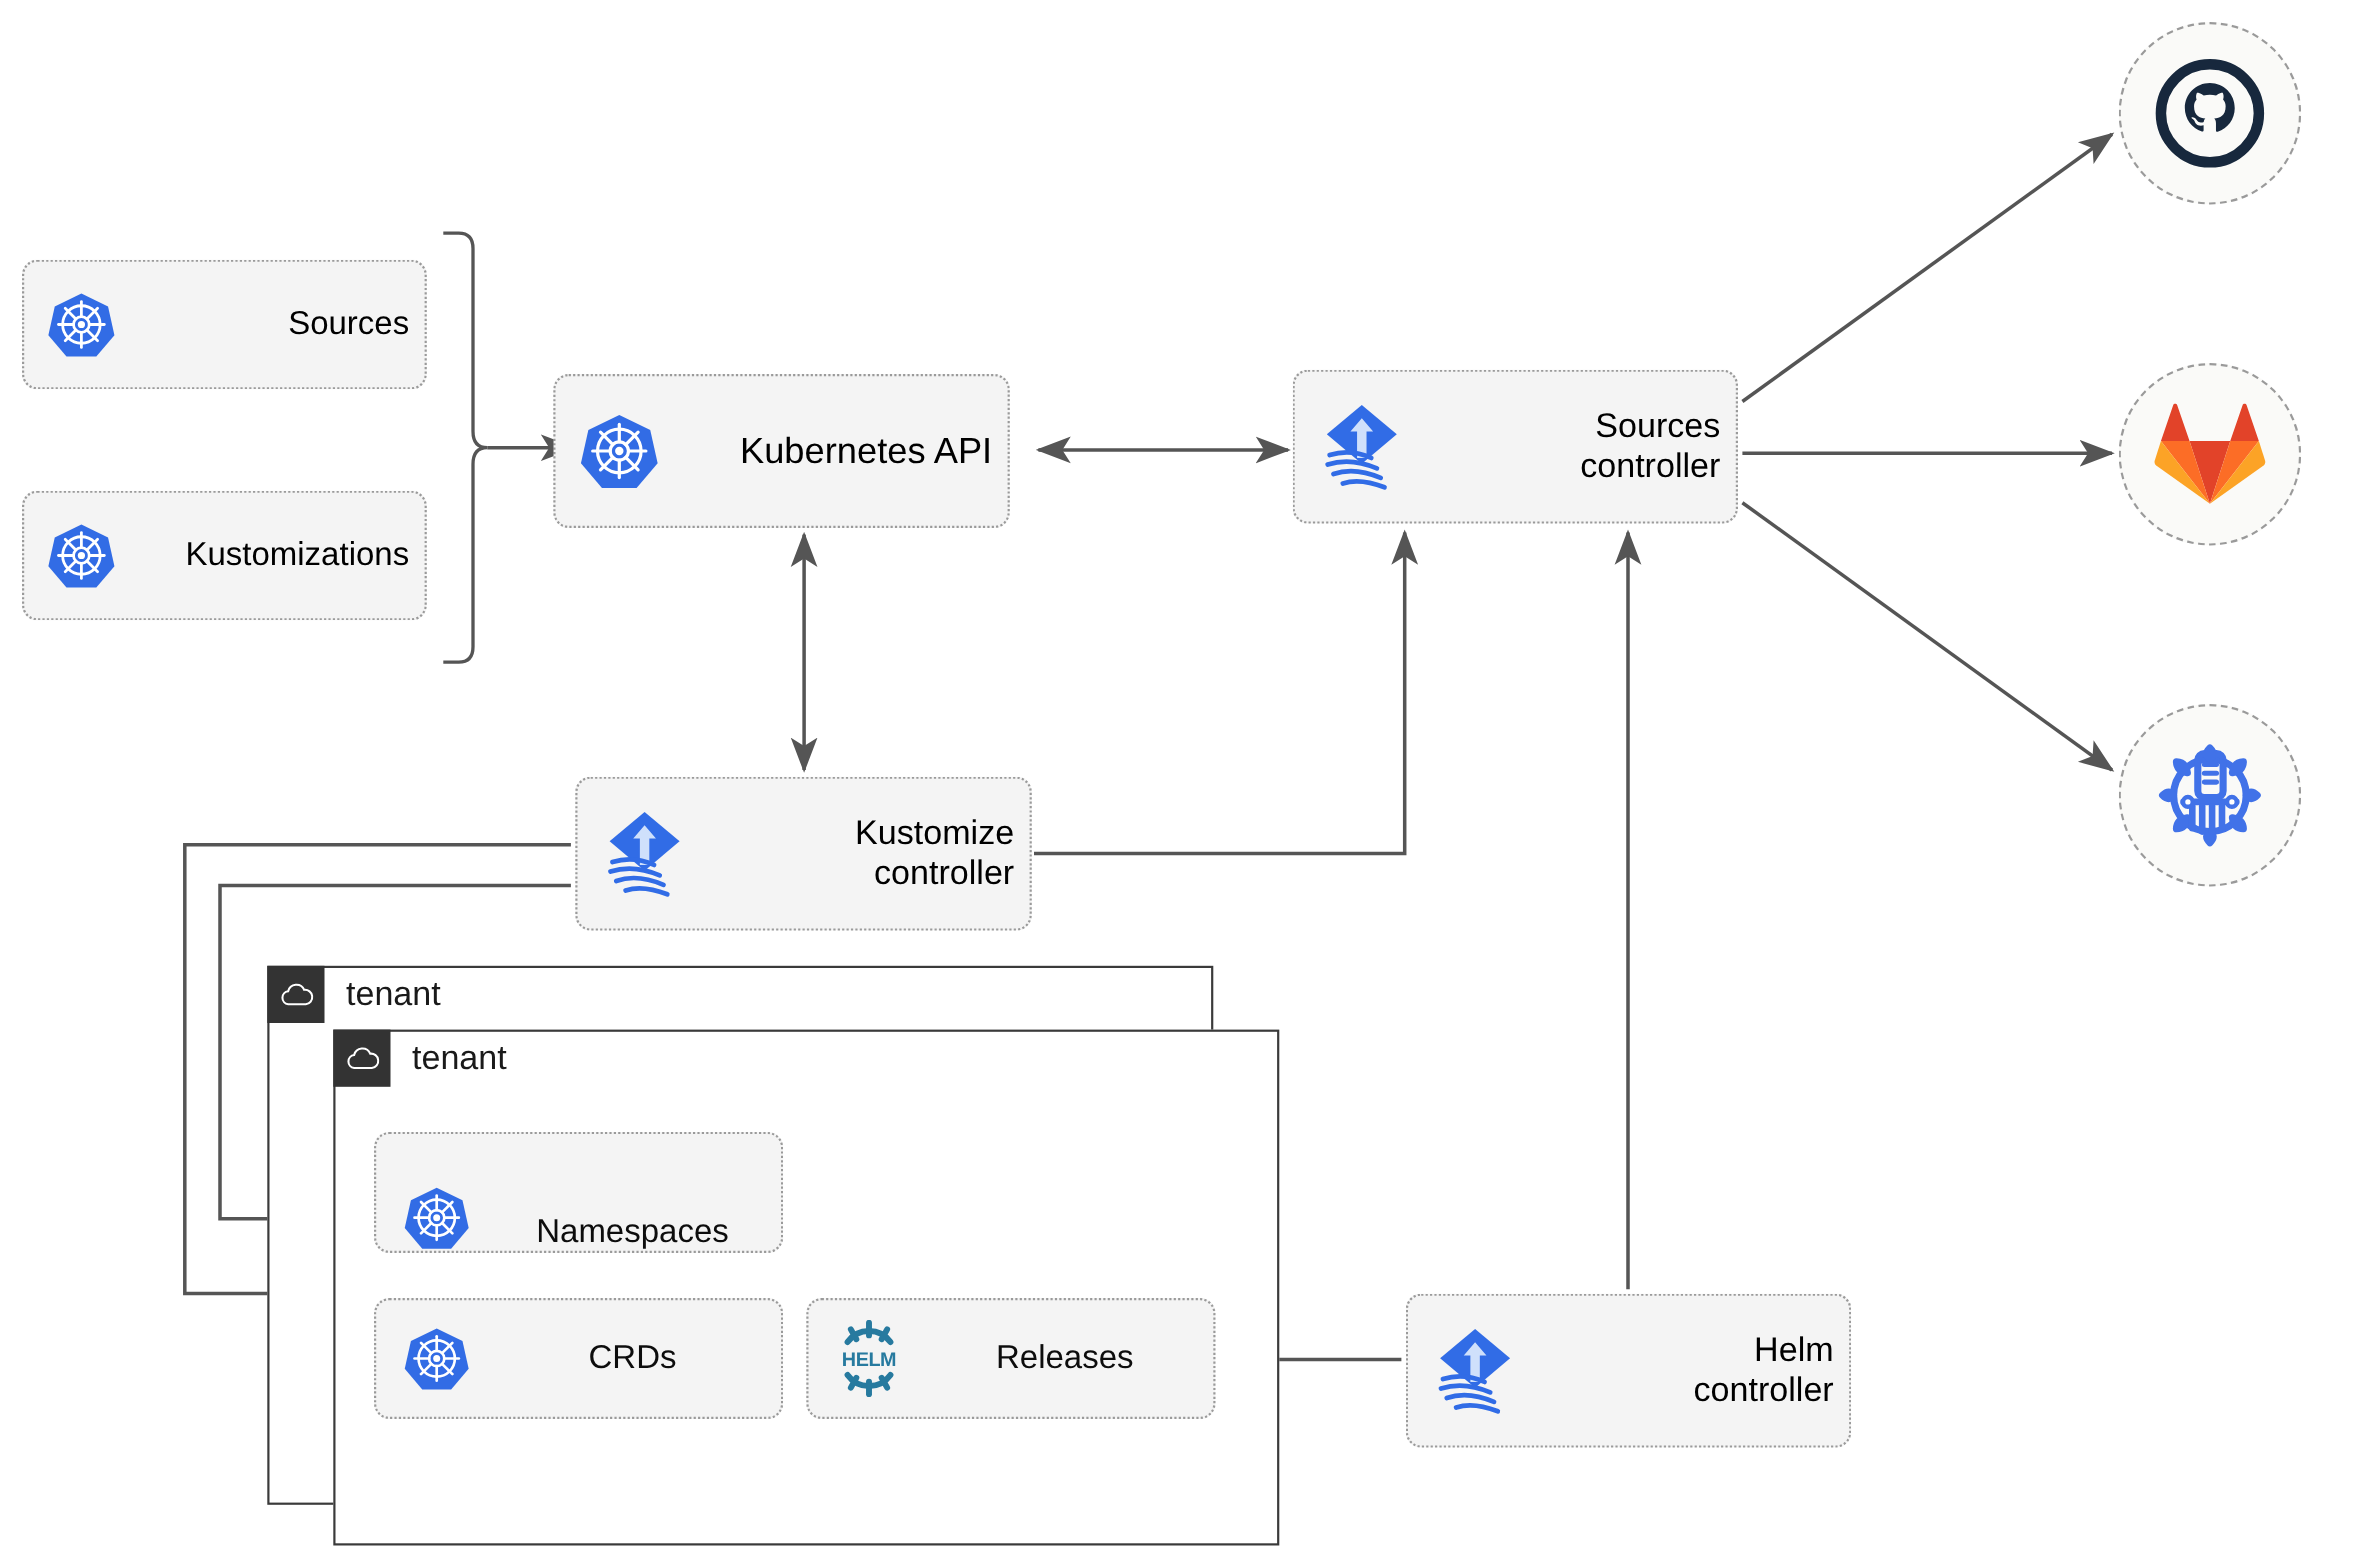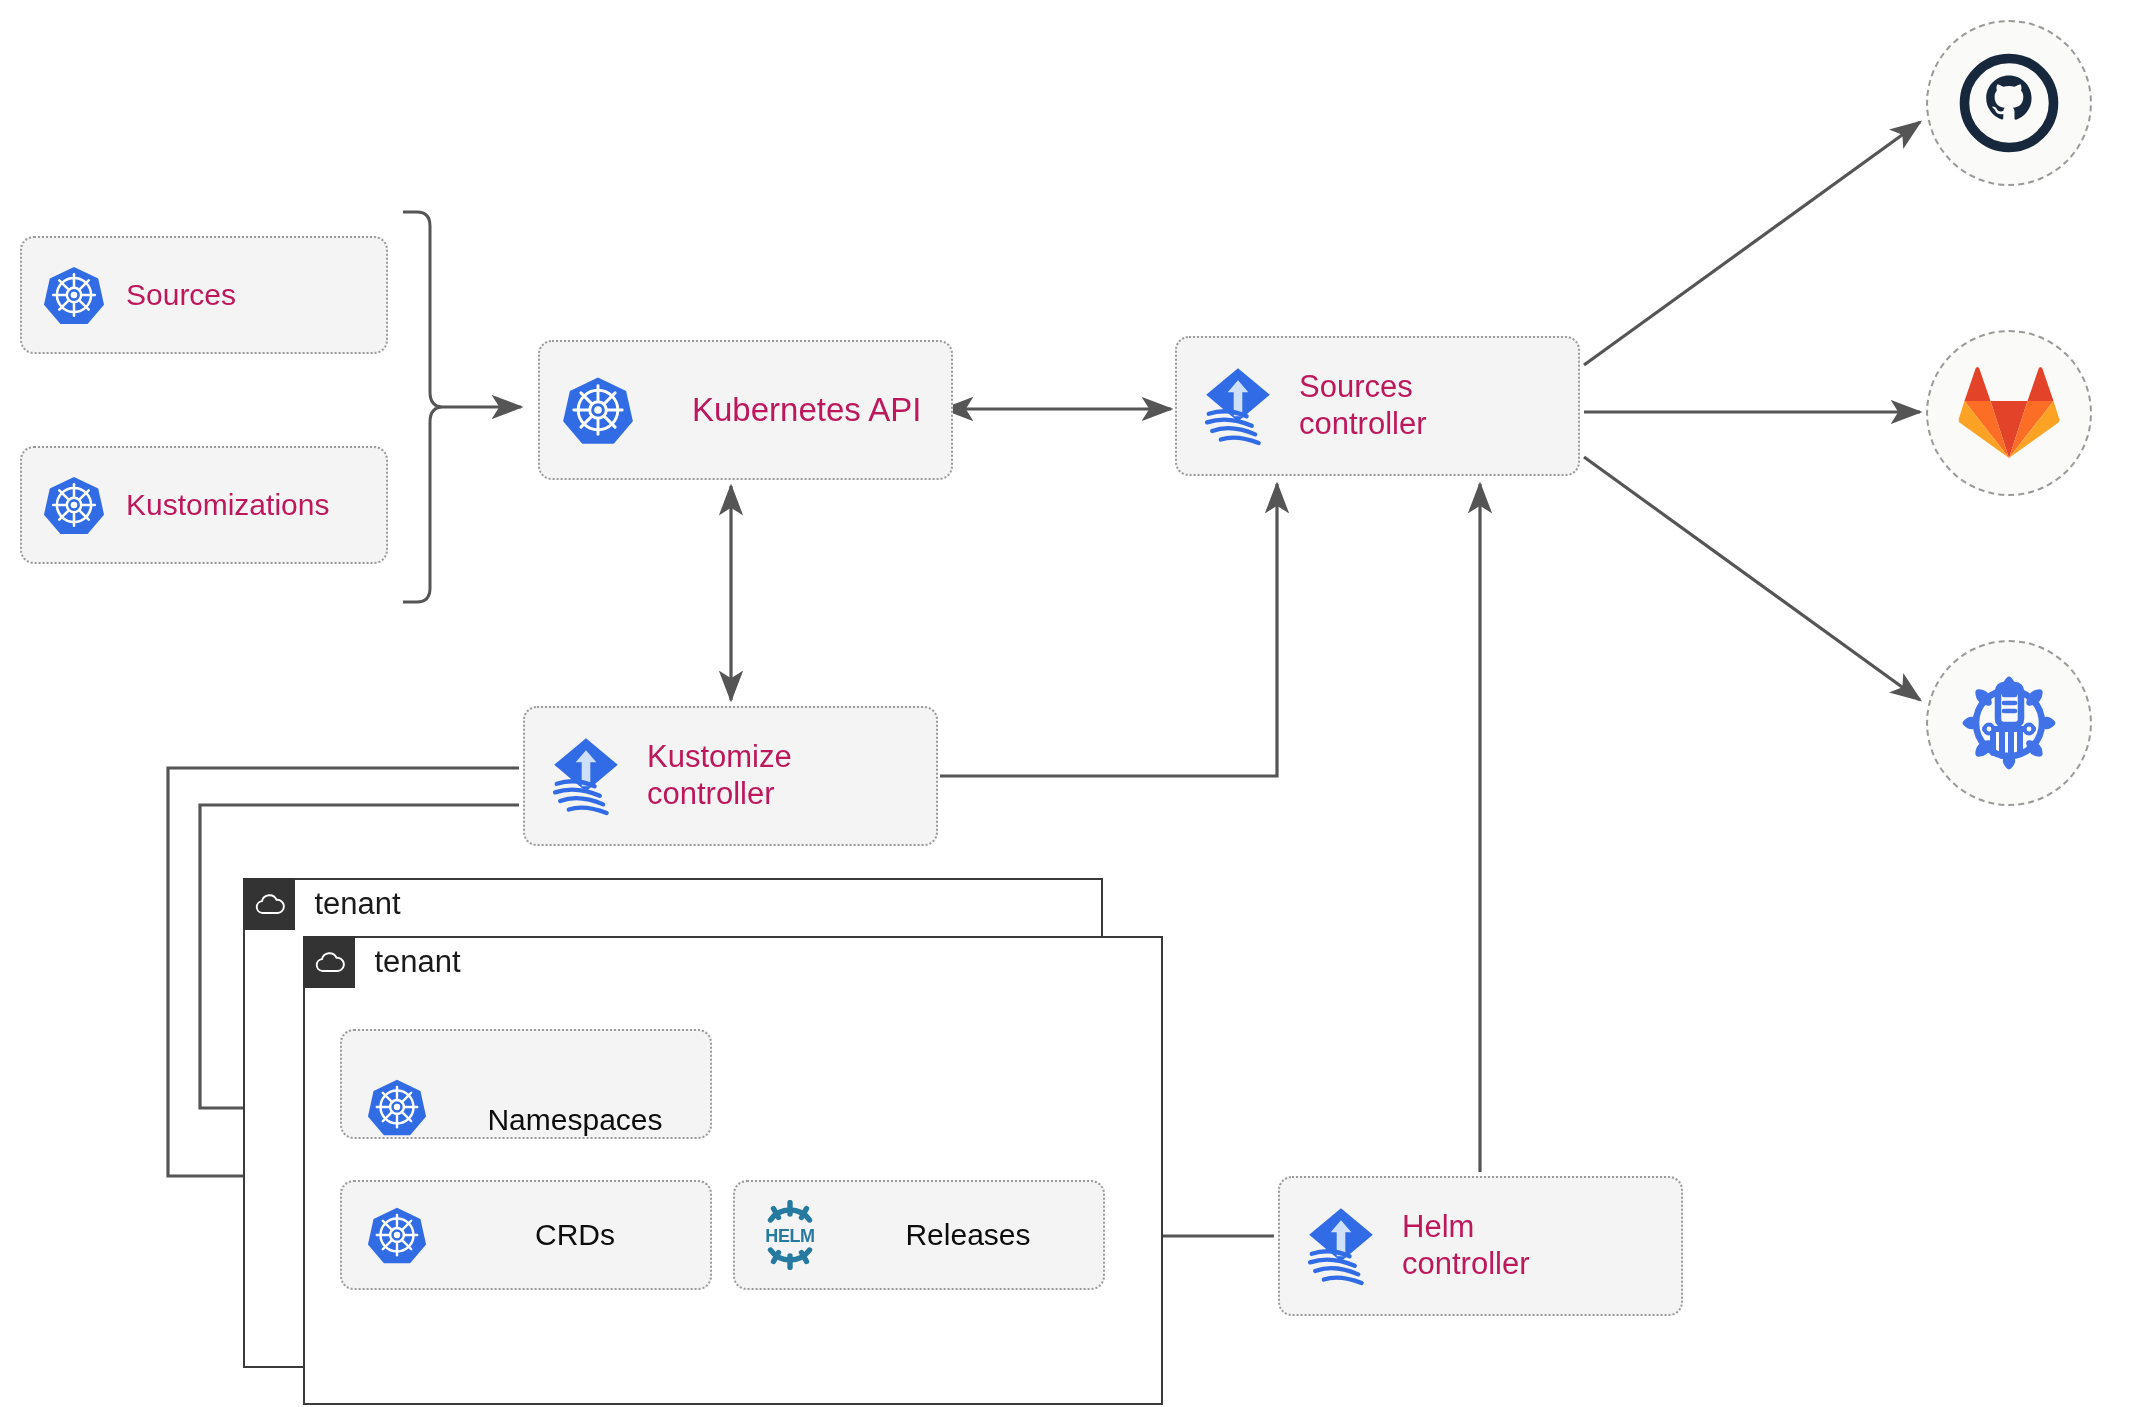--- a/index.html
+++ b/index.html
@@ -39,31 +39,31 @@
     z-index: 10;
   }
   .node .ico {
     flex: 0 0 auto;
     display: flex;
     align-items: center;
     justify-content: center;
   }
   .node .lbl {
     flex: 1 1 auto;
-    text-align: left;
-    color: #be185d;
+    text-align: right;
+    color: #000000;
     line-height: 1.18;
     white-space: pre-line;
     padding-right: 14px;
   }
 
   
   #n-sources      { left: 20px;   top: 236px;  width: 368px; height: 118px; }
   #n-kustomizations{ left: 20px;  top: 446px;  width: 368px; height: 118px; }
-  #n-k8sapi       { left: 538px;  top: 340px;  width: 415px; height: 140px; gap: 36px; }
+  #n-k8sapi       { left: 503px;  top: 340px;  width: 415px; height: 140px; gap: 36px; }
   #n-sourcectl    { left: 1175px; top: 336px;  width: 405px; height: 140px; }
   #n-kustomizectl { left: 523px;  top: 706px;  width: 415px; height: 140px; }
   #n-helmctl      { left: 1278px; top: 1176px; width: 405px; height: 140px; }
 
   #n-sources .lbl, #n-kustomizations .lbl { font-size: 30px; }
   #n-k8sapi .lbl  { font-size: 33px; }
   #n-sourcectl .lbl, #n-kustomizectl .lbl, #n-helmctl .lbl { font-size: 31px; }
 
   #n-sources .ico, #n-kustomizations .ico { width: 104px; }
   #n-k8sapi .ico { width: 116px; }

